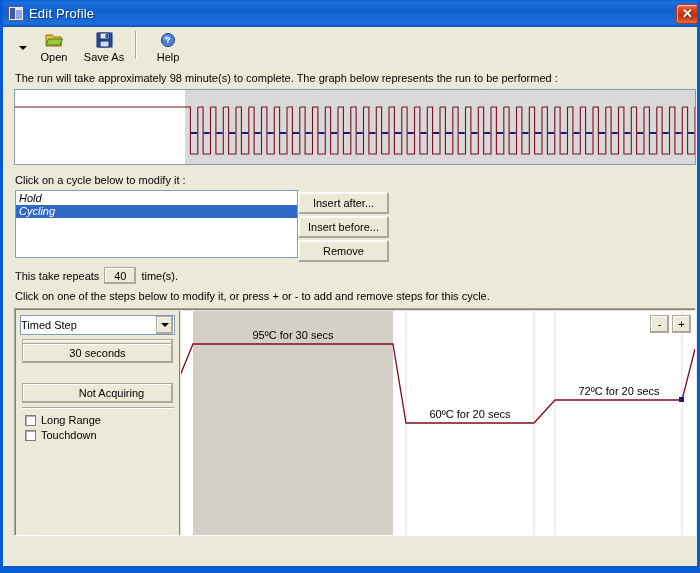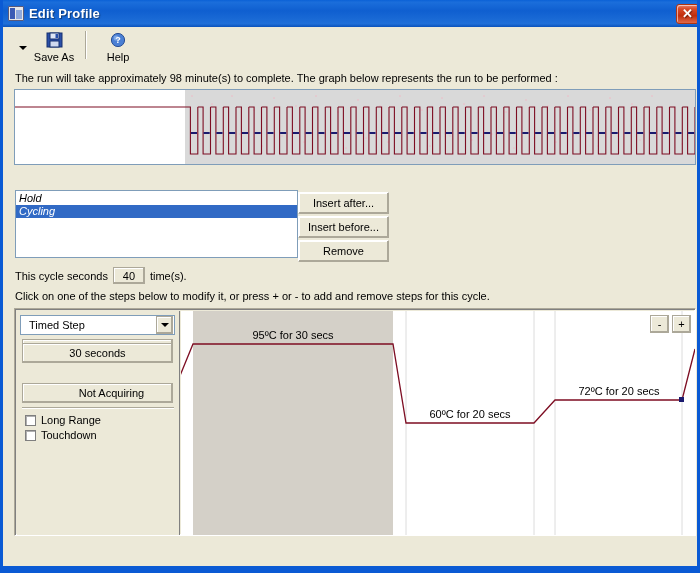--- a/index.html
+++ b/index.html
@@ -51,21 +51,21 @@
   }
   .title-icon::after {
     content: "";
     position: absolute;
     left: 7px; top: 3px;
     width: 6px; height: 9px;
     background: #8ea8dd;
   }
   .title-text {
     color: #fff;
-    font-weight: bold;
+    font-weight: normal;
     font-size: 13px;
     letter-spacing: .2px;
     text-shadow: 1px 1px 1px rgba(0,0,0,.45);
     flex: 1;
   }
   .close-btn {
     width: 23px; height: 20px;
     margin-right: 1px;
     background: linear-gradient(180deg,#e8806a 0%, #d94a28 22%, #c02d0c 60%, #e06a4a 100%);
     border: 1px solid #b03410;
@@ -237,21 +237,21 @@
     left: 3px; top: 4px;
     width: 155px; height: 20px;
     background: #fff;
     border: 1px solid #7f9db9;
     display: flex;
     align-items: center;
     cursor: default;
   }
   .step-combo .val {
     flex: 1;
-    padding-left: 8px;
+    padding-left: 0;
     font-size: 11px;
     color: #000;
   }
   .combo-arrow {
     width: 17px; height: 18px;
     margin-right: 1px;
     background: #ece9d8;
     border: 1px solid #aca899;
     box-shadow: inset -1px -1px 0 #aca899, inset 1px 1px 0 #fff;
     display: flex; align-items: center; justify-content: center;
@@ -353,20 +353,29 @@
     </div>
   </div>
 
   <div class="toolbar">
 
 
     <div class="tb-arrow">
       <span class="caret-down"></span>
     </div>
 
+    <div class="tb-item">
+      <span class="tb-glyph">
+        <svg width="18" height="17" viewBox="0 0 18 17">
+          <path d="M1 4 h6 l1.6 2 h7.6 v9 h-15 z" fill="#f0c040" stroke="#8a6a12" stroke-width="1"></path>
+          <path d="M1 14 l2.6 -6 h14 l-2.6 6 z" fill="#9ac93a" stroke="#53761a" stroke-width="1"></path>
+        </svg>
+      </span>
+      <span class="tb-label">Open</span>
+    </div>
 
     <div class="tb-item">
       <span class="tb-glyph">
         <svg width="17" height="17" viewBox="0 0 17 17">
           <rect x="1" y="2" width="15" height="14" fill="#2a4fa8" stroke="#16306e" stroke-width="1"></rect>
           <rect x="4" y="2" width="9" height="6" fill="#dfe6f5" stroke="#16306e" stroke-width="1"></rect>
           <rect x="9.5" y="3" width="2.5" height="4" fill="#2a4fa8"></rect>
           <rect x="4" y="10" width="9" height="6" fill="#cfd9ef" stroke="#16306e" stroke-width="1"></rect>
         </svg>
       </span>
@@ -404,32 +413,33 @@
       <g fill="none" stroke="#7d0d22" stroke-width="1.1" id="cycle-trace">
           <path d="M170.0 17 L175.4 17 L175.4 64 L182.8 64 L182.8 17 M182.8 17 L188.1 17 L188.1 64 L195.5 64 L195.5 17 M195.5 17 L200.9 17 L200.9 64 L208.3 64 L208.3 17 M208.3 17 L213.6 17 L213.6 64 L221.0 64 L221.0 17 M221.0 17 L226.4 17 L226.4 64 L233.8 64 L233.8 17 M233.8 17 L239.1 17 L239.1 64 L246.5 64 L246.5 17 M246.5 17 L251.9 17 L251.9 64 L259.3 64 L259.3 17 M259.3 17 L264.6 17 L264.6 64 L272.0 64 L272.0 17 M272.0 17 L277.4 17 L277.4 64 L284.8 64 L284.8 17 M284.8 17 L290.1 17 L290.1 64 L297.5 64 L297.5 17 M297.5 17 L302.9 17 L302.9 64 L310.3 64 L310.3 17 M310.3 17 L315.6 17 L315.6 64 L323.0 64 L323.0 17 M323.0 17 L328.4 17 L328.4 64 L335.8 64 L335.8 17 M335.8 17 L341.1 17 L341.1 64 L348.5 64 L348.5 17 M348.5 17 L353.9 17 L353.9 64 L361.3 64 L361.3 17 M361.3 17 L366.6 17 L366.6 64 L374.0 64 L374.0 17 M374.0 17 L379.4 17 L379.4 64 L386.8 64 L386.8 17 M386.8 17 L392.1 17 L392.1 64 L399.5 64 L399.5 17 M399.5 17 L404.9 17 L404.9 64 L412.3 64 L412.3 17 M412.3 17 L417.6 17 L417.6 64 L425.0 64 L425.0 17 M425.0 17 L430.4 17 L430.4 64 L437.8 64 L437.8 17 M437.8 17 L443.1 17 L443.1 64 L450.5 64 L450.5 17 M450.5 17 L455.9 17 L455.9 64 L463.3 64 L463.3 17 M463.3 17 L468.6 17 L468.6 64 L476.0 64 L476.0 17 M476.0 17 L481.4 17 L481.4 64 L488.8 64 L488.8 17 M488.8 17 L494.1 17 L494.1 64 L501.5 64 L501.5 17 M501.5 17 L506.9 17 L506.9 64 L514.3 64 L514.3 17 M514.3 17 L519.6 17 L519.6 64 L527.0 64 L527.0 17 M527.0 17 L532.4 17 L532.4 64 L539.8 64 L539.8 17 M539.8 17 L545.1 17 L545.1 64 L552.5 64 L552.5 17 M552.5 17 L557.9 17 L557.9 64 L565.3 64 L565.3 17 M565.3 17 L570.6 17 L570.6 64 L578.0 64 L578.0 17 M578.0 17 L583.4 17 L583.4 64 L590.8 64 L590.8 17 M590.8 17 L596.1 17 L596.1 64 L603.5 64 L603.5 17 M603.5 17 L608.9 17 L608.9 64 L616.3 64 L616.3 17 M616.3 17 L621.6 17 L621.6 64 L629.0 64 L629.0 17 M629.0 17 L634.4 17 L634.4 64 L641.8 64 L641.8 17 M641.8 17 L647.1 17 L647.1 64 L654.5 64 L654.5 17 M654.5 17 L659.9 17 L659.9 64 L667.3 64 L667.3 17 M667.3 17 L672.6 17 L672.6 64 L680.0 64 L680.0 17 " fill="none" stroke="#7d0d22" stroke-width="1.1"></path>
         </g>
 
       <g fill="none" stroke="#1a1a6e" stroke-width="2" id="acq-dashes">
           <path d="M175.9 43 L182.0 43 M188.6 43 L194.7 43 M201.4 43 L207.5 43 M214.1 43 L220.2 43 M226.9 43 L233.0 43 M239.6 43 L245.7 43 M252.4 43 L258.5 43 M265.1 43 L271.2 43 M277.9 43 L284.0 43 M290.6 43 L296.7 43 M303.4 43 L309.5 43 M316.1 43 L322.2 43 M328.9 43 L335.0 43 M341.6 43 L347.7 43 M354.4 43 L360.5 43 M367.1 43 L373.2 43 M379.9 43 L386.0 43 M392.6 43 L398.7 43 M405.4 43 L411.5 43 M418.1 43 L424.2 43 M430.9 43 L437.0 43 M443.6 43 L449.7 43 M456.4 43 L462.5 43 M469.1 43 L475.2 43 M481.9 43 L488.0 43 M494.6 43 L500.7 43 M507.4 43 L513.5 43 M520.1 43 L526.2 43 M532.9 43 L539.0 43 M545.6 43 L551.7 43 M558.4 43 L564.5 43 M571.1 43 L577.2 43 M583.9 43 L590.0 43 M596.6 43 L602.7 43 M609.4 43 L615.5 43 M622.1 43 L628.2 43 M634.9 43 L641.0 43 M647.6 43 L653.7 43 M660.4 43 L666.5 43 M673.1 43 L679.2 43 " fill="none" stroke="#1a1a6e" stroke-width="2"></path>
         </g>
     </svg>
   </div>
 
+  <div class="label-cycles">Click on a cycle below to modify it :</div>
 
   <div class="cycle-list">
     <div class="cycle-item">Hold</div>
     <div class="cycle-item selected">Cycling</div>
   </div>
 
   <div class="side-btn" id="btn-insert-after">Insert after...</div>
   <div class="side-btn" id="btn-insert-before">Insert before...</div>
   <div class="side-btn" id="btn-remove">Remove</div>
 
   <div class="repeats-row">
-    <span>This cycle seconds</span>
+    <span>This take repeats</span>
     <span class="repeats-field">40</span>
     <span>time(s).</span>
   </div>
 
   <div class="label-steps">Click on one of the steps below to modify it, or press + or - to add and remove steps for this cycle.</div>
 
   <div class="step-panel">
 
     <div class="step-left">
 

